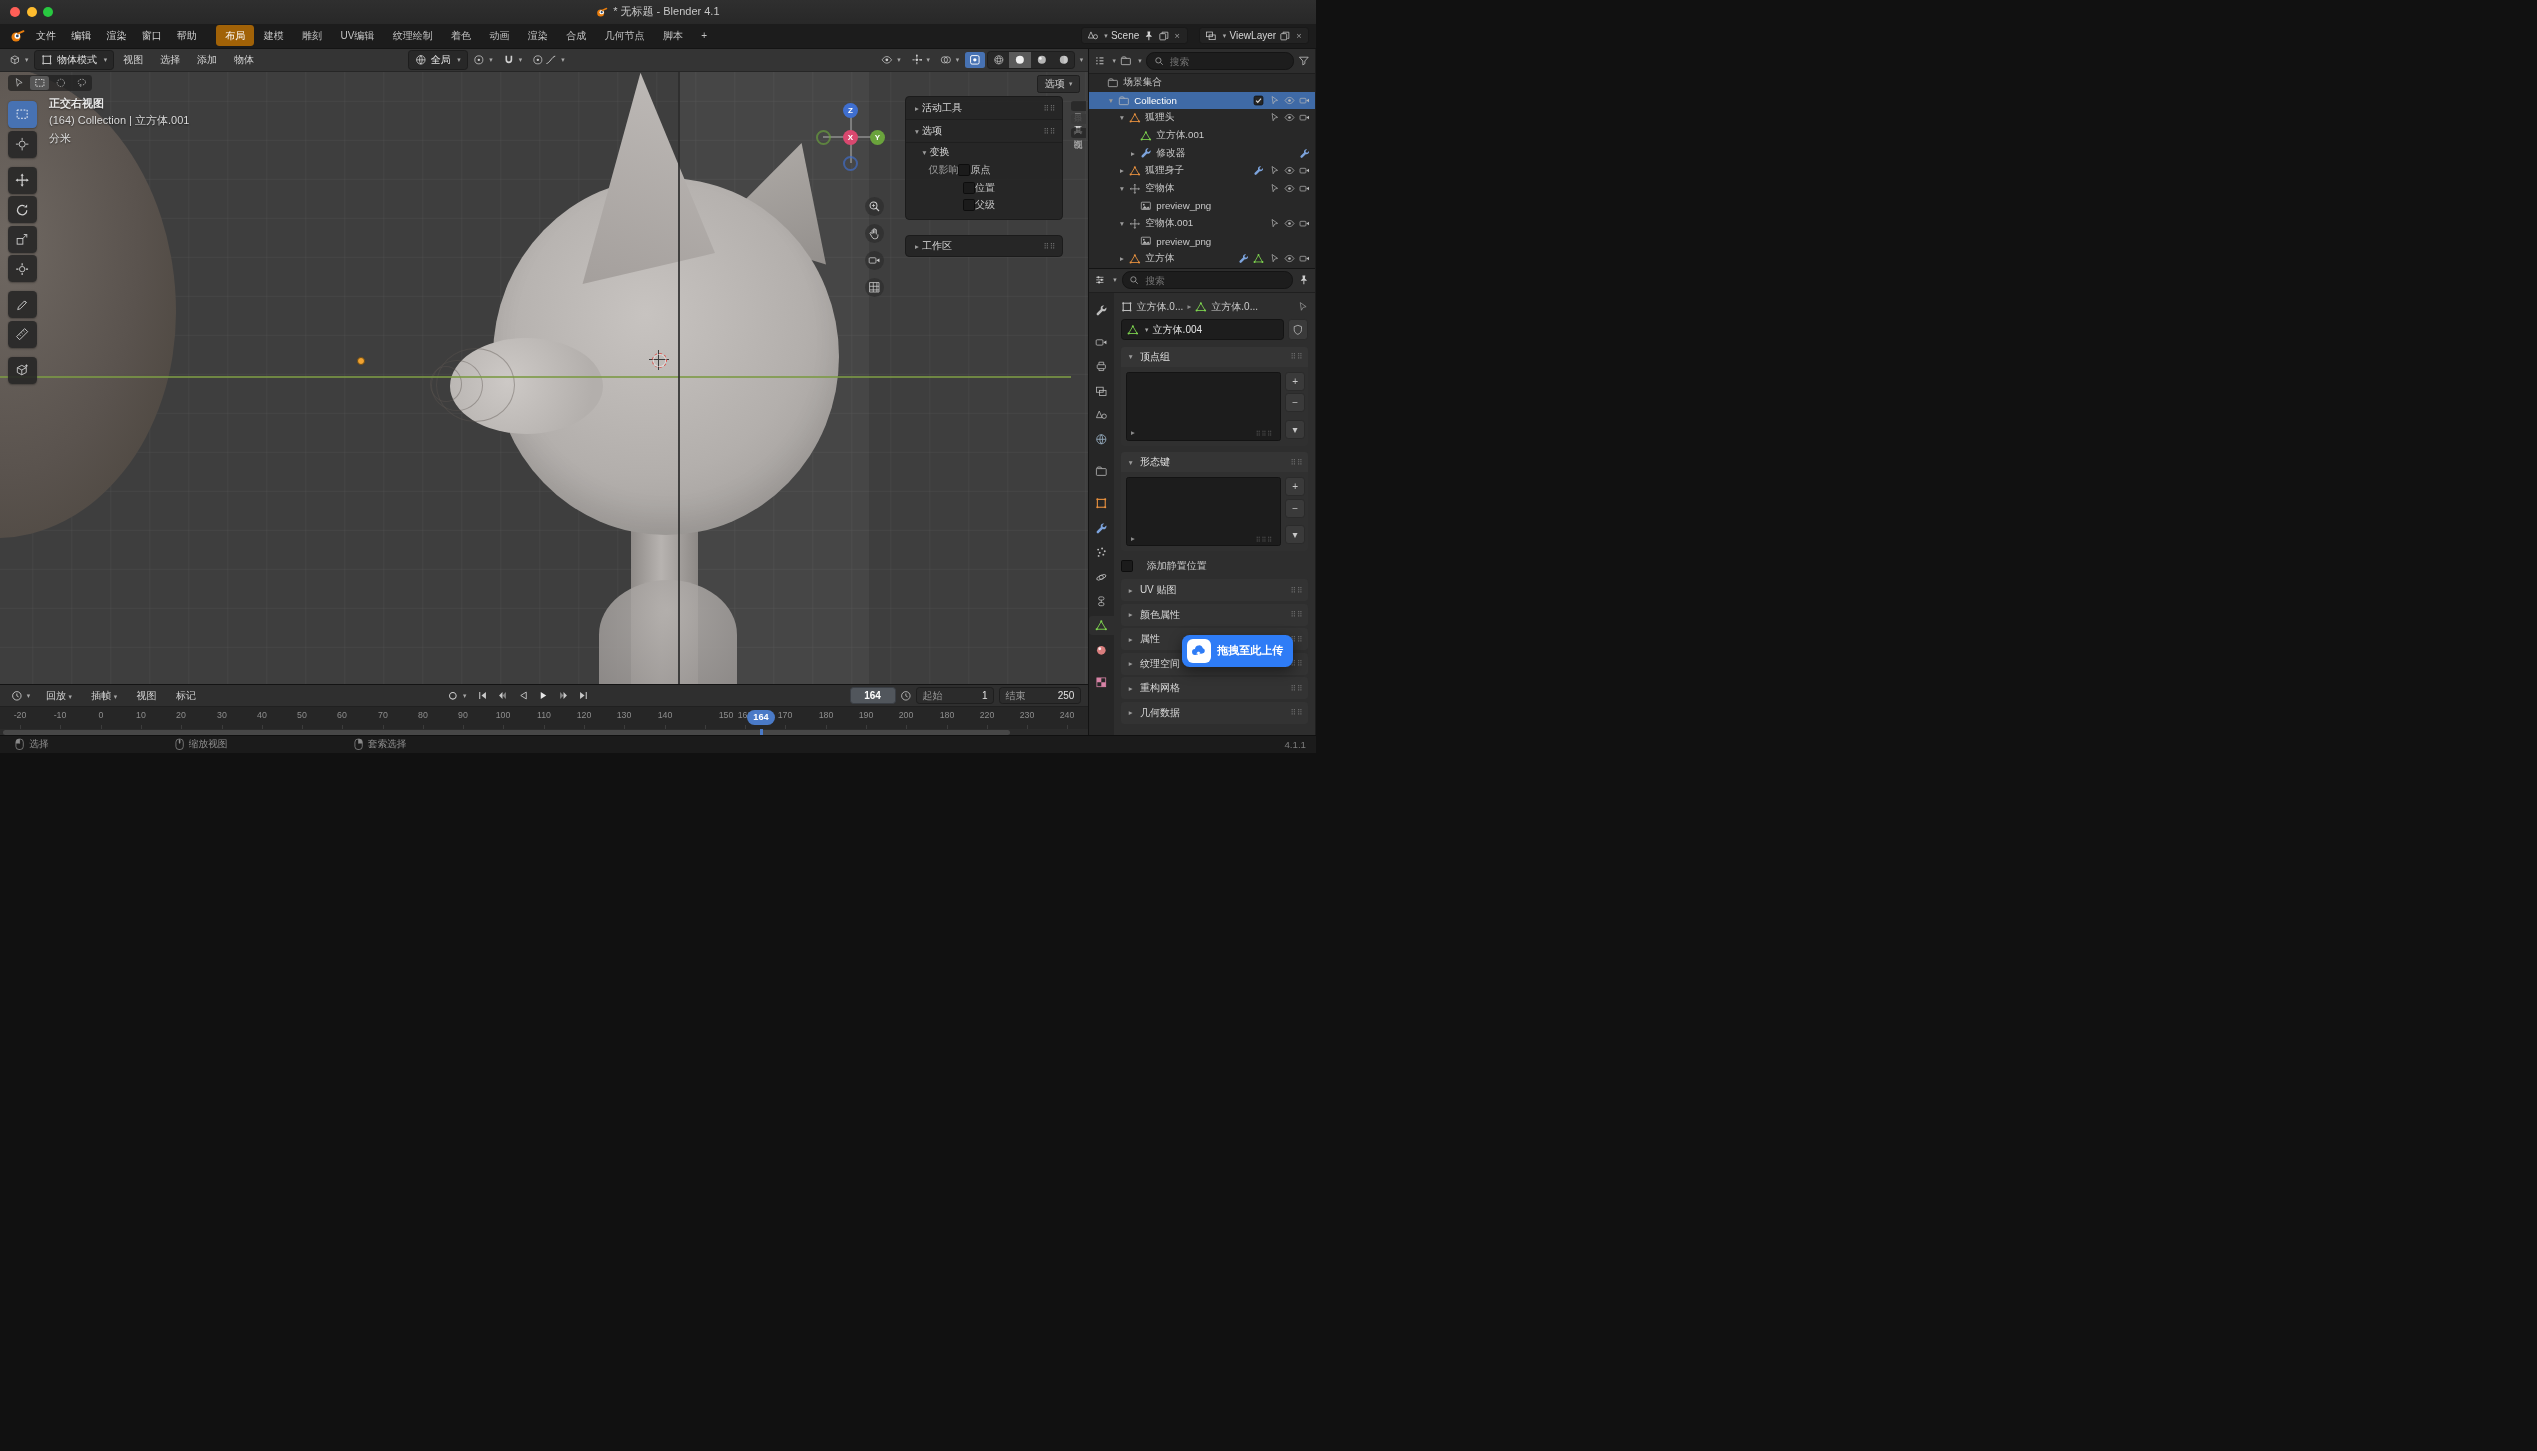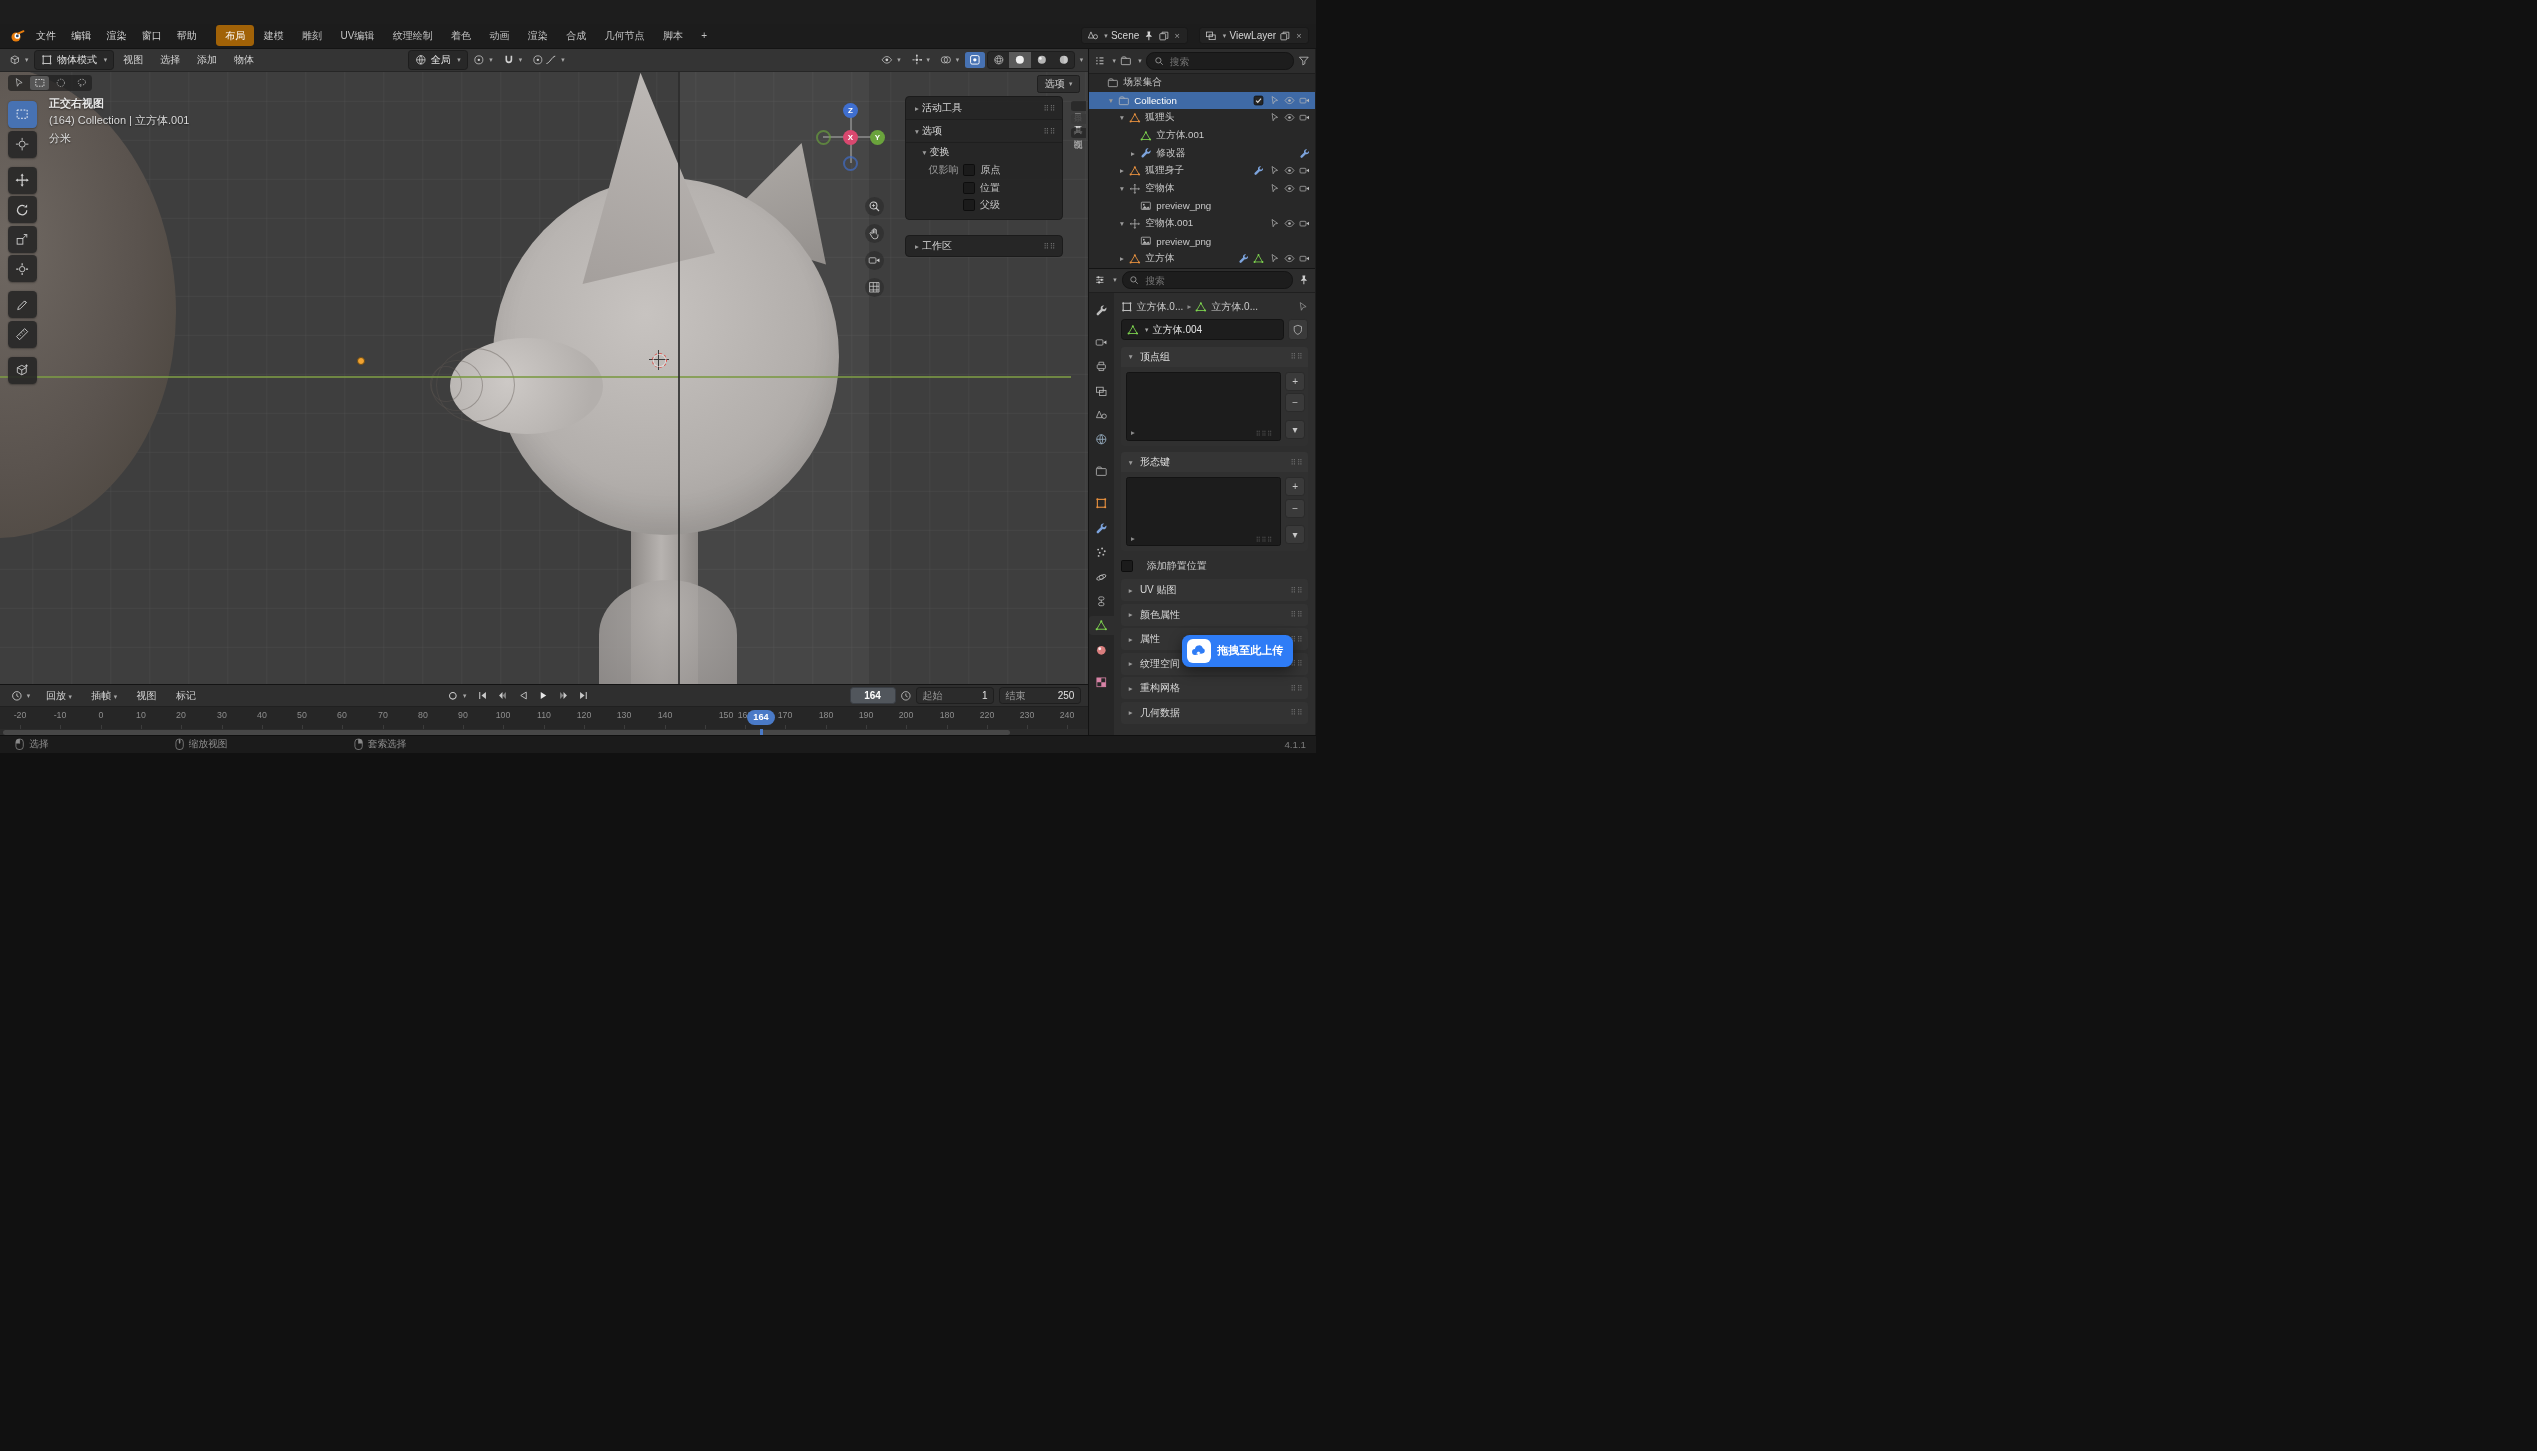--- a/index.html
+++ b/index.html
@@ -106,21 +106,21 @@
   #navbtns{position:absolute;left:865px;top:126px;z-index:22;display:flex;flex-direction:column;gap:7.6px;}
   .navb{width:19.3px;height:19.3px;border-radius:50%;background:rgba(40,40,40,.55);display:flex;align-items:center;
         justify-content:center;color:#cdcdcd;}
   .navb .ico{width:12.6px;height:12.6px;}
 
   .side-panel{position:absolute;left:905px;top:25px;width:158px;background:rgba(37,37,37,.93);
       border:0.8px solid #1b1b1b;border-radius:4.2px;z-index:24;box-sizing:border-box;}
   .sp-row{display:flex;align-items:center;height:22px;padding:0 5.9px;border-bottom:0.8px solid #1e1e1e;color:#dcdcdc;}
   .sp-row:last-child{border-bottom:none;}
   .sp-sub{height:18.5px;padding-left:13.4px;border-bottom:none;color:#d0d0d0;}
-  .sp-chk{display:flex;align-items:center;height:17.6px;padding-left:13.4px;gap:5px;color:#c6c6c6;}
+  .sp-chk{display:flex;align-items:center;height:17.6px;padding-left:13.4px;color:#c6c6c6;}
   .cb{width:10px;height:10px;border:0.8px solid #0d0d0d;background:#1b1b1b;border-radius:1.7px;flex:0 0 auto;}
   .sp-flex1{flex:1;}
   .ws-bar{position:absolute;left:905px;top:164px;width:158px;height:22px;background:rgba(37,37,37,.93);
       border:0.8px solid #1b1b1b;border-radius:4.2px;display:flex;align-items:center;padding:0 5.9px;
       box-sizing:border-box;color:#dcdcdc;z-index:24;}
   #vtabs{position:absolute;right:1.7px;top:30px;z-index:23;display:flex;flex-direction:column;gap:3.4px;}
   .vtab{writing-mode:vertical-rl;font-size:8.8px;color:#ababab;background:rgba(30,30,30,.6);
         border-radius:2.5px 0 0 2.5px;padding:5px 1.7px;}
   .vtab.active{background:rgba(58,58,58,.85);color:#e5e5e5;}
 
@@ -210,20 +210,38 @@
   #upload .tile{width:23.5px;height:23.5px;background:#fff;border-radius:5.9px;display:flex;align-items:center;
           justify-content:center;color:#2e7cf6;}
   #upload .tile .ico{width:15px;height:15px;}
   #upload .lab{color:#fff;font-weight:bold;font-size:11px;white-space:nowrap;}
 </style>
 </head>
 <body>
 
 <div id="app">
 
+  <div id="titlebar">
+    <div class="lights">
+      <span class="light" style="background:#ff5f57"></span>
+      <span class="light" style="background:#febc2e"></span>
+      <span class="light" style="background:#28c840"></span>
+    </div>
+    <div class="title">
+      <span class="ico" id="doc-icon">
+          <svg viewBox="0 0 16 16" xmlns="http://www.w3.org/2000/svg">
+            <circle cx="6.4" cy="9.6" r="4.8" fill="#e87d0d"></circle>
+            <circle cx="7.8" cy="8.4" r="3" fill="#fff"></circle>
+            <circle cx="7.8" cy="8.4" r="1.5" fill="#264a73"></circle>
+            <path d="M14.4 3.4L8.6 6" stroke="#e87d0d" stroke-width="2" stroke-linecap="round"></path>
+          </svg>
+        </span>
+      <span>* 无标题 - Blender 4.1</span>
+    </div>
+  </div>
 
   <div id="topbar">
     <span class="ico" id="blender-logo" style="width:15px;height:15px;margin:0 3.4px;">
         <svg viewBox="0 0 16 16" xmlns="http://www.w3.org/2000/svg">
           <circle cx="6.4" cy="9.6" r="4.8" fill="#e87d0d"></circle>
           <circle cx="7.8" cy="8.4" r="3" fill="#fff"></circle>
           <circle cx="7.8" cy="8.4" r="1.5" fill="#264a73"></circle>
           <path d="M14.4 3.4L8.6 6" stroke="#e87d0d" stroke-width="2" stroke-linecap="round"></path>
         </svg>
       </span>

